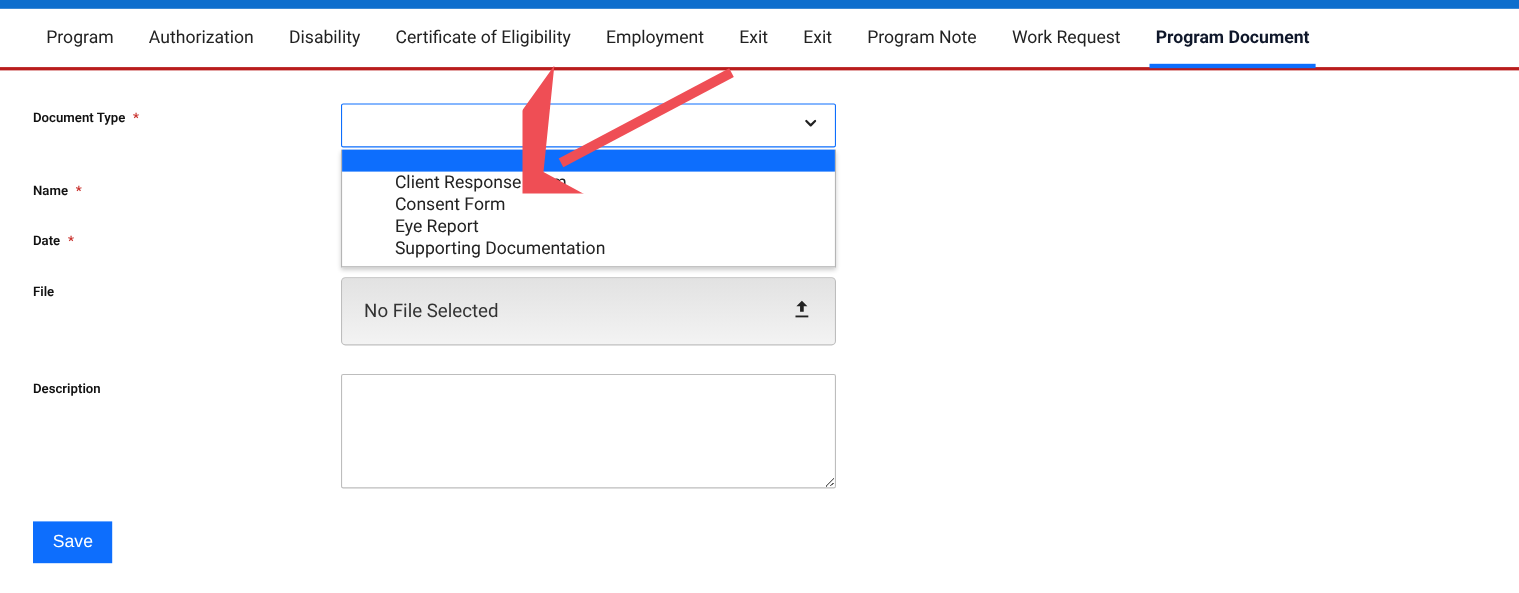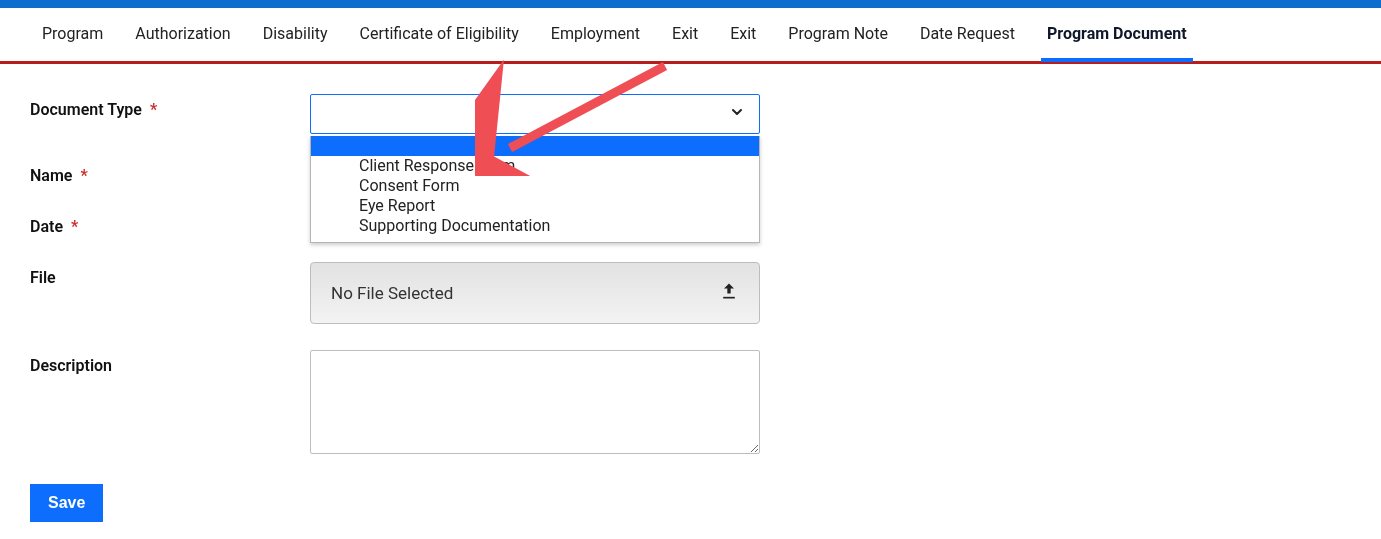--- a/index.html
+++ b/index.html
@@ -48,21 +48,21 @@
     position: relative;
   }
   .row {
     display: flex;
     align-items: flex-start;
     margin-bottom: 26px;
   }
   .label {
     width: 280px;
     font-weight: 600;
-    font-size: 16px;
+    font-size: 12px;
     color: #111;
     padding-top: 6px;
   }
   .req {
     color: #c9302c;
     margin-left: 4px;
     font-weight: 700;
   }
   .field {
     width: 450px;
@@ -138,21 +138,21 @@
     display: flex;
     gap: 10px;
     padding-left: 0;
     margin-top: 20px;
   }
   .btn {
     background: #0d6efd;
     color: #fff;
     border: none;
     font-size: 16px;
-    font-weight: 700;
+    font-weight: 400;
     padding: 10px 18px;
     cursor: pointer;
   }
   .arrow-overlay {
     position: absolute;
     left: 475px;
     top: -8px;
     pointer-events: none;
     z-index: 20;
   }
@@ -164,21 +164,21 @@
 
 <div class="tabs">
   <div class="tab">Program</div>
   <div class="tab">Authorization</div>
   <div class="tab">Disability</div>
   <div class="tab">Certificate of Eligibility</div>
   <div class="tab">Employment</div>
   <div class="tab">Exit</div>
   <div class="tab">Exit</div>
   <div class="tab">Program Note</div>
-  <div class="tab">Date Request</div>
+  <div class="tab">Work Request</div>
   <div class="tab active">Program Document</div>
 </div>
 
 <div class="form-area">
 
   <div class="row">
     <div class="label">
       <span>Document Type</span>
       <span class="req">*</span>
     </div>

